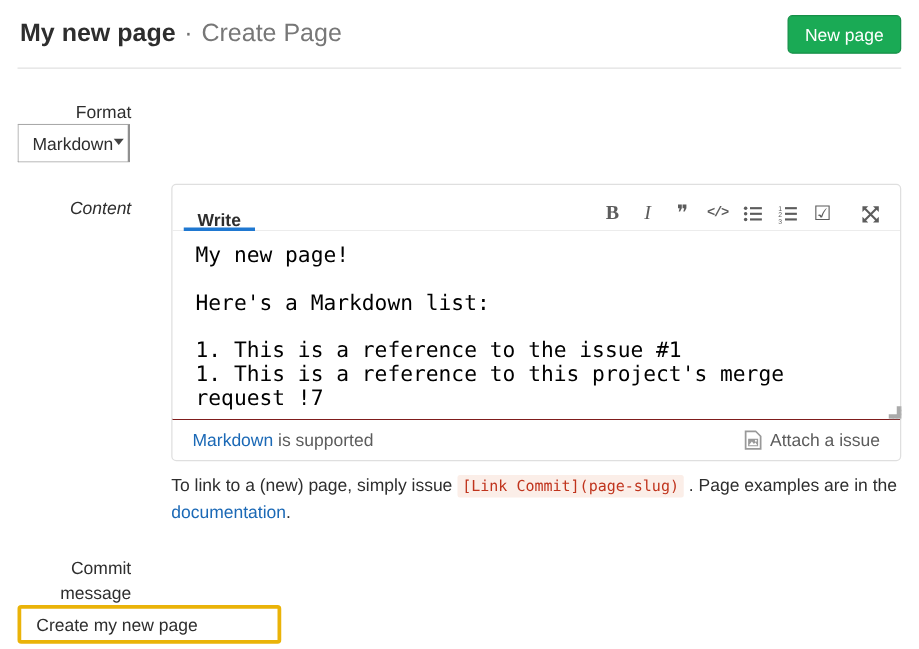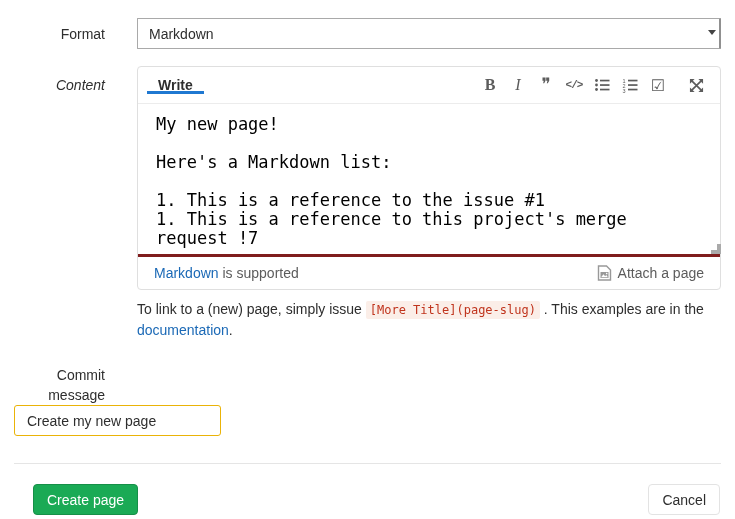--- a/index.html
+++ b/index.html
@@ -18,37 +18,37 @@
          cursor: pointer; font-family: "Liberation Sans", sans-serif; }
   .btn-green { background: #1aaa55; border: 1px solid #168f48; color: #fff; }
   .btn-default { background: #fff; border: 1px solid #e3e3e3; color: #2e2e2e; }
 
   
   .form-row { display: flex; align-items: flex-start; }
   .form-label { width: 91px; text-align: right; font-size: 14px; color: #2e2e2e;
                 margin-right: 32px; flex-shrink: 0; line-height: 19px; }
   .form-field { flex: 1; min-width: 0; }
 
-  .row-format { margin-top: 18px; }
+  .row-format { margin-top: 18px; flex-direction: column; }
   .row-format .form-label { padding-top: 7px; }
   .select-wrap { position: relative; width: 100%; }
   .format-select { width: 100%; height: 31px; font-size: 14px; color: #2e2e2e;
                    font-family: "Liberation Sans", sans-serif;
                    border: 1px solid #a9a9a9; border-right: 2px solid #909090; border-radius: 1px;
                    background: #fff; padding: 0 11px; appearance: none; -webkit-appearance: none; }
   .select-arrow { position: absolute; right: 5px; top: 12px; width: 0; height: 0;
                   border-left: 4px solid transparent; border-right: 4px solid transparent;
                   border-top: 5px solid #444; pointer-events: none; }
 
   .row-content { margin-top: 17px; }
   .row-content .form-label { padding-top: 10px; font-style: italic; }
 
   
   .editor { border: 1px solid #dfdfdf; border-radius: 4px; background: #fff; }
-  .editor-top { display: flex; align-items: center; height: 37px; border-bottom: 1px solid #ececec; }
+  .editor-top { display: flex; align-items: flex-end; height: 37px; border-bottom: 1px solid #ececec; }
   .tab { position: relative; display: flex; align-items: center; padding: 0 11px;
          font-size: 14px; cursor: pointer; margin-left: 9px; }
   .tab.active { font-weight: bold; color: #2e2e2e; }
   .tab.active::after { content: ""; position: absolute; left: 0; right: 0; bottom: -1px;
                        height: 3px; background: #1f78d1; }
   .tab.inactive { color: #777; }
   .toolbar { margin-left: auto; display: flex; align-items: center; padding-right: 10px; }
   .tb-btn { width: 28px; height: 26px; display: flex; align-items: center; justify-content: center;
             color: #5c5c5c; cursor: pointer; }
   .tb-bold { font-family: "Liberation Serif", serif; font-weight: bold; font-size: 16px; }
@@ -59,46 +59,53 @@
   .tb-fullscreen { margin-left: 10px; }
 
   .textarea-wrap { position: relative; }
   .editor-textarea { display: block; width: 100%; height: 150px; border: 0; resize: none;
                      font-family: "DejaVu Sans Mono", "Liberation Mono", monospace;
                      font-size: 17px; line-height: 19px; color: #000000;
                      padding: 11px 18px; background: #fff; outline: none; }
   .resize-grip { position: absolute; right: 3px; bottom: 4px; width: 10px; height: 10px;
                  box-shadow: 7px 1px 0 -3px #aaa, 4px 4px 0 -3px #aaa, 7px 4px 0 -3px #aaa,
                              1px 7px 0 -3px #aaa, 4px 7px 0 -3px #aaa, 7px 7px 0 -3px #aaa; }
-  .editor-footer { display: flex; align-items: center; border-top: 3px solid #7f1d1d;
+  .editor-footer { display: flex; align-items: center; border-top: 1px solid #7f1d1d;
                    padding: 8px 16px; font-size: 14px; color: #5c5c5c; }
   .link { color: #1b69b6; text-decoration: none; cursor: pointer; }
   .attach { margin-left: auto; display: flex; align-items: center; gap: 6px; color: #5c5c5c; cursor: pointer; }
 
   
   .help-block { margin-left: 123px; margin-top: 9px; font-size: 14px; line-height: 20px; color: #2e2e2e; }
   .code-chip { font-family: "DejaVu Sans Mono", "Liberation Mono", monospace; font-size: 12px;
                color: #c0341d; background: #fbeee8; border-radius: 2px; padding: 2px 4px; }
 
   .row-commit { margin-top: 17px; flex-direction: column; }
   .row-commit .form-label { padding-top: 8px; line-height: 20px; }
-  .commit-input { width: 100%; height: 31px; border: 1px solid #eab308; border-radius: 3px;
+  .commit-input { width: 100%; height: 31px; border: 3px solid #eab308; border-radius: 3px;
                   font-size: 14px; color: #2e2e2e; padding: 0 12px; outline: none;
                   font-family: "Liberation Sans", sans-serif; background: #fff; }
 
   
   .form-actions { margin-top: 27px; border-top: 1px solid #e5e5e5; padding: 20px 1px 22px 19px;
                   display: flex; align-items: center; }
   .icon-svg { display: block; }
 </style>
 </head>
 <body>
 
 <div class="page">
 
+  <div class="header">
+    <span class="page-title">My new page</span>
+    <span class="title-sep">·</span>
+    <span class="page-subtitle">Create Page</span>
+    <span class="header-spacer"></span>
+    <button class="btn btn-green">New page</button>
+  </div>
 
   <div class="form-row row-format">
     <label class="form-label">Format</label>
     <div class="form-field">
       <div class="select-wrap">
         <select class="format-select">
           <option>Markdown</option>
         </select>
         <span class="select-arrow"></span>
       </div>
@@ -166,30 +173,30 @@
           <span>
             <a class="link">Markdown</a><span> is supported</span>
           </span>
           <span class="attach">
             <svg class="icon-svg" width="15" height="16" viewBox="0 0 14 16">
               <path d="M1 1h8l4 4v10H1z" fill="none" stroke="#999" stroke-width="1.4"></path>
               <rect x="3" y="7" width="8" height="6" fill="#999"></rect>
               <path d="M3.6 12.2l2.4-3 1.6 2 1.2-1.2 1.6 2.2z" fill="#fff"></path>
               <circle cx="9.2" cy="8.6" r="0.8" fill="#fff"></circle>
             </svg>
-            <span>Attach a page</span>
+            <span>Attach a issue</span>
           </span>
         </div>
 
       </div>
     </div>
   </div>
 
   <div class="help-block">
-    <span>To link to a (new) page, simply issue </span><span class="code-chip">[More Title](page-slug)</span><span> . This examples are in the </span><a class="link">documentation</a><span>.</span>
+    <span>To link to a (new) page, simply issue </span><span class="code-chip">[Link Commit](page-slug)</span><span> . Page examples are in the </span><a class="link">documentation</a><span>.</span>
   </div>
 
   <div class="form-row row-commit">
     <label class="form-label">Commit message</label>
     <div class="form-field">
       <input class="commit-input" type="text" value="Create my new page" style="">
     </div>
   </div>
 
   <div class="form-actions">

